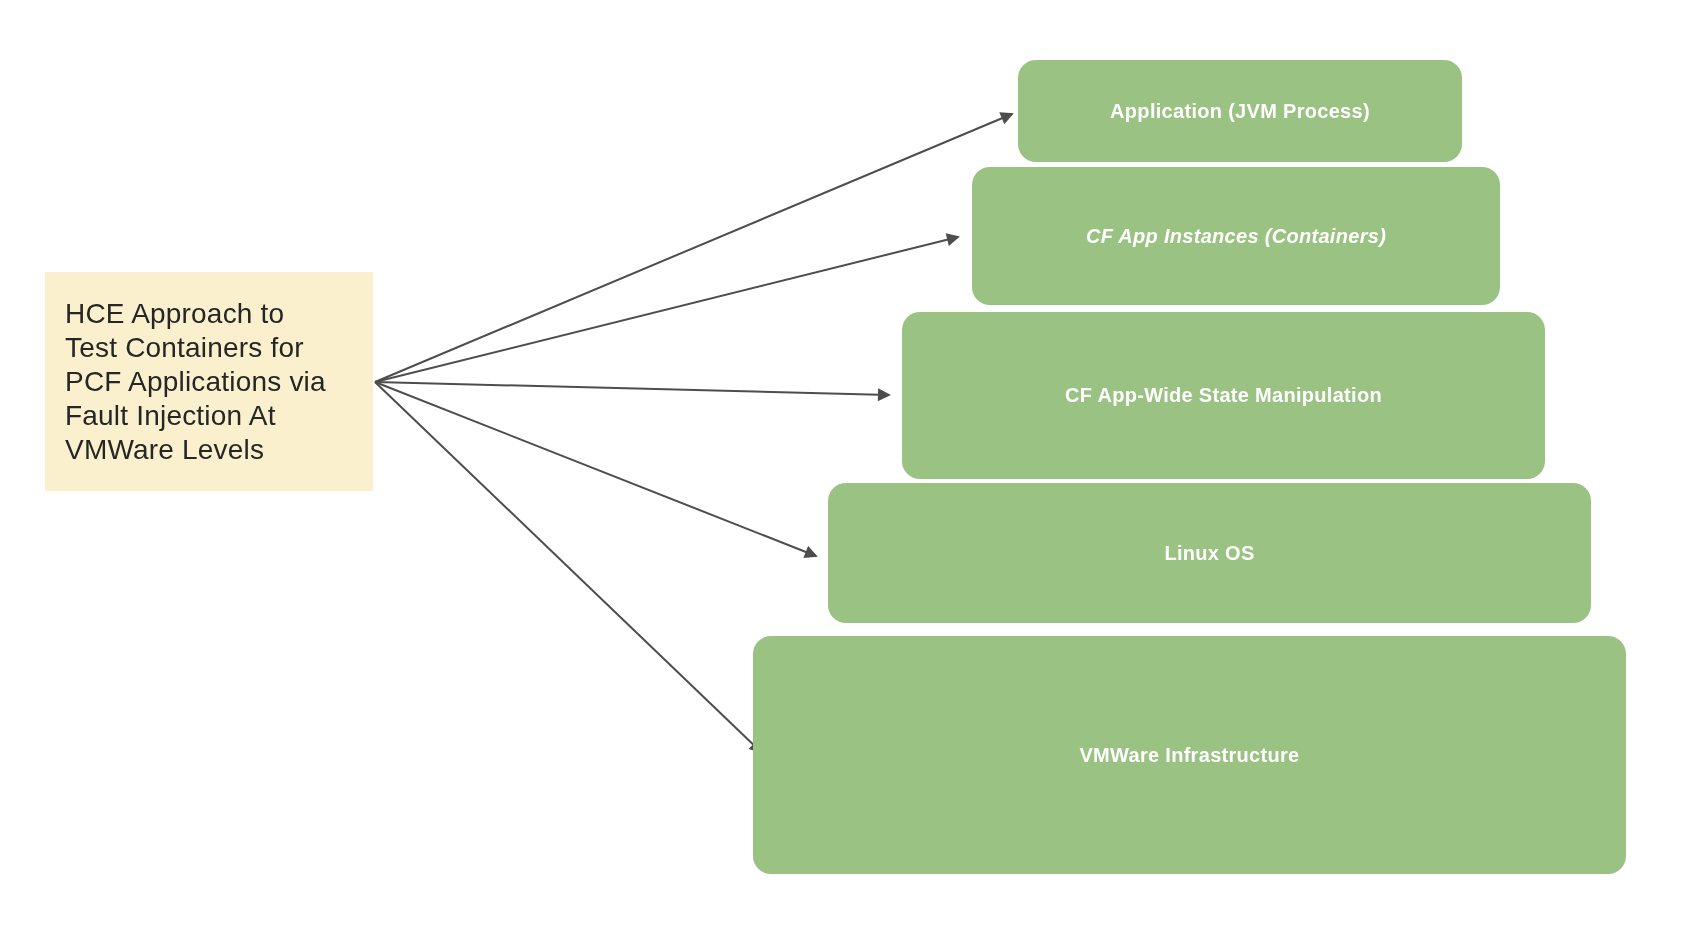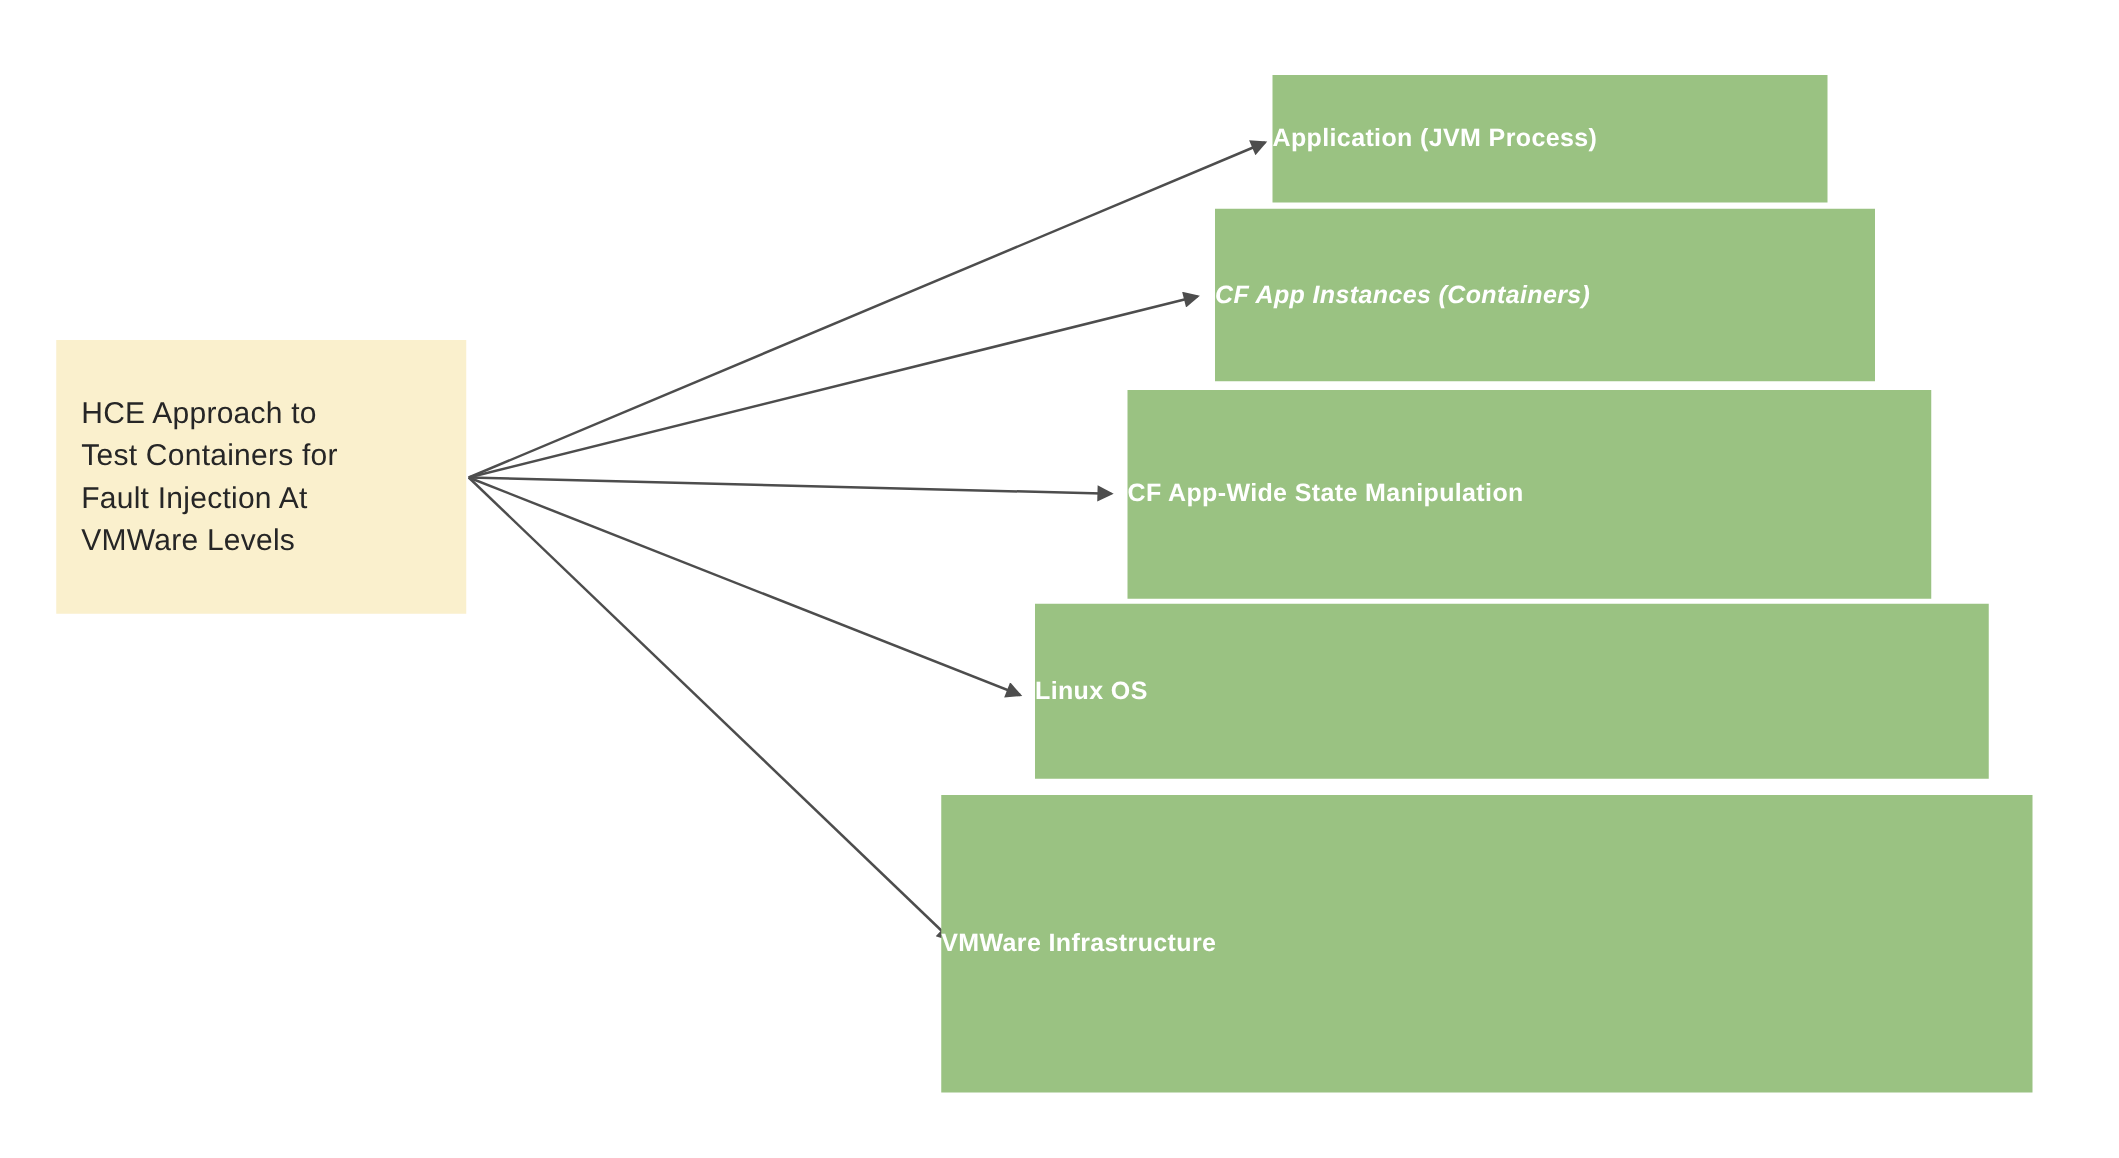--- a/index.html
+++ b/index.html
@@ -34,32 +34,34 @@
     left: 45px; top: 272px;
     width: 328px; height: 219px;
     background: var(--source-fill);
     display: flex;
     flex-direction: column;
     justify-content: center;
     padding-left: 20px;
     padding-right: 8px;
   }
   .source-line {
-    font-size: 24px;
+    font-size: 28px;
     line-height: 34px;
     color: var(--source-text);
     letter-spacing: 0.2px;
     white-space: nowrap;
   }
 
   .level {
     position: absolute;
     background: var(--level-fill);
     display: flex;
     align-items: center;
+    justify-content: center;
+    border-radius: 18px;
   }
   .level-label {
     color: var(--level-text);
     font-weight: bold;
     font-size: 20px;
     letter-spacing: 0.3px;
     text-align: center;
     white-space: nowrap;
   }
 
@@ -90,20 +92,21 @@
     <line class="arrow-line" x1="375" y1="382" x2="1012" y2="114" marker-end="url(#arrowhead)"></line>
     <line class="arrow-line" x1="375" y1="382" x2="958" y2="237" marker-end="url(#arrowhead)"></line>
     <line class="arrow-line" x1="375" y1="382" x2="889" y2="395" marker-end="url(#arrowhead)"></line>
     <line class="arrow-line" x1="375" y1="382" x2="816" y2="556" marker-end="url(#arrowhead)"></line>
     <line class="arrow-line" x1="375" y1="382" x2="761" y2="752" marker-end="url(#arrowhead)"></line>
   </svg>
 
   <div class="source-box">
     <div class="source-line">HCE Approach to</div>
     <div class="source-line">Test Containers for</div>
+    <div class="source-line">PCF Applications via</div>
     <div class="source-line">Fault Injection At</div>
     <div class="source-line">VMWare Levels</div>
   </div>
 
   <div class="level level-1">
     <span class="level-label">Application (JVM Process)</span>
   </div>
   <div class="level level-2">
     <span class="level-label">CF App Instances (Containers)</span>
   </div>

